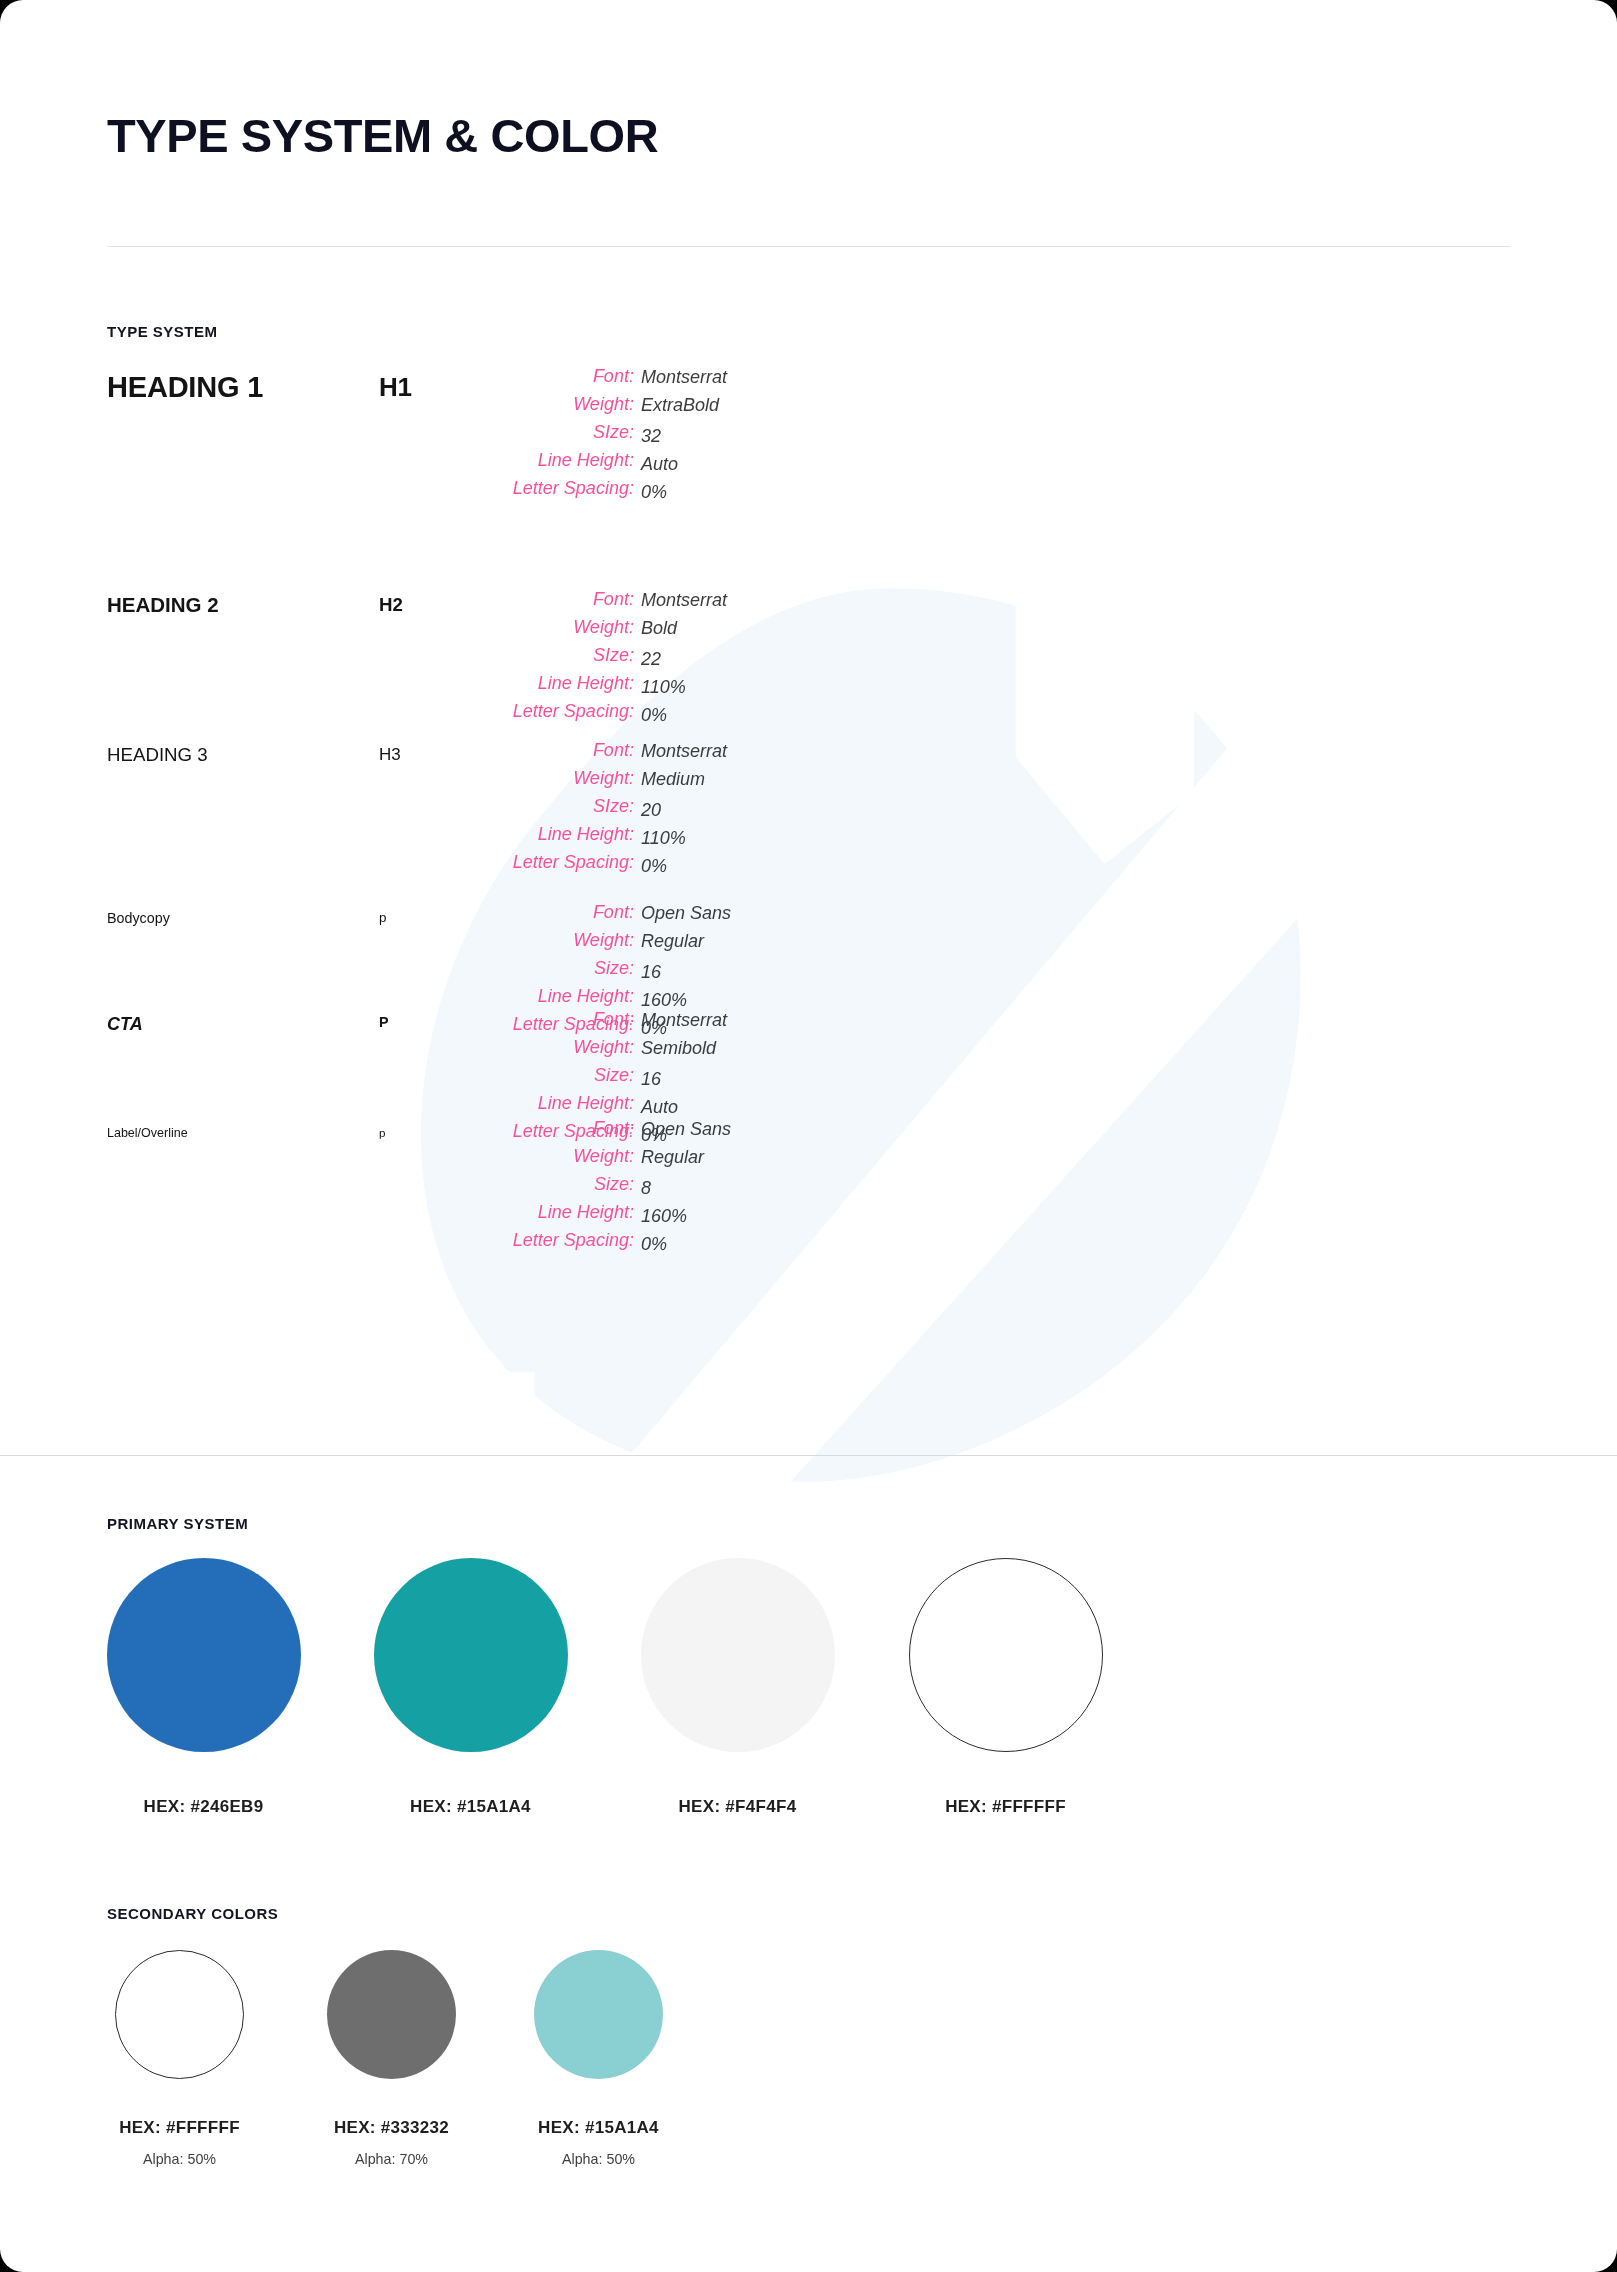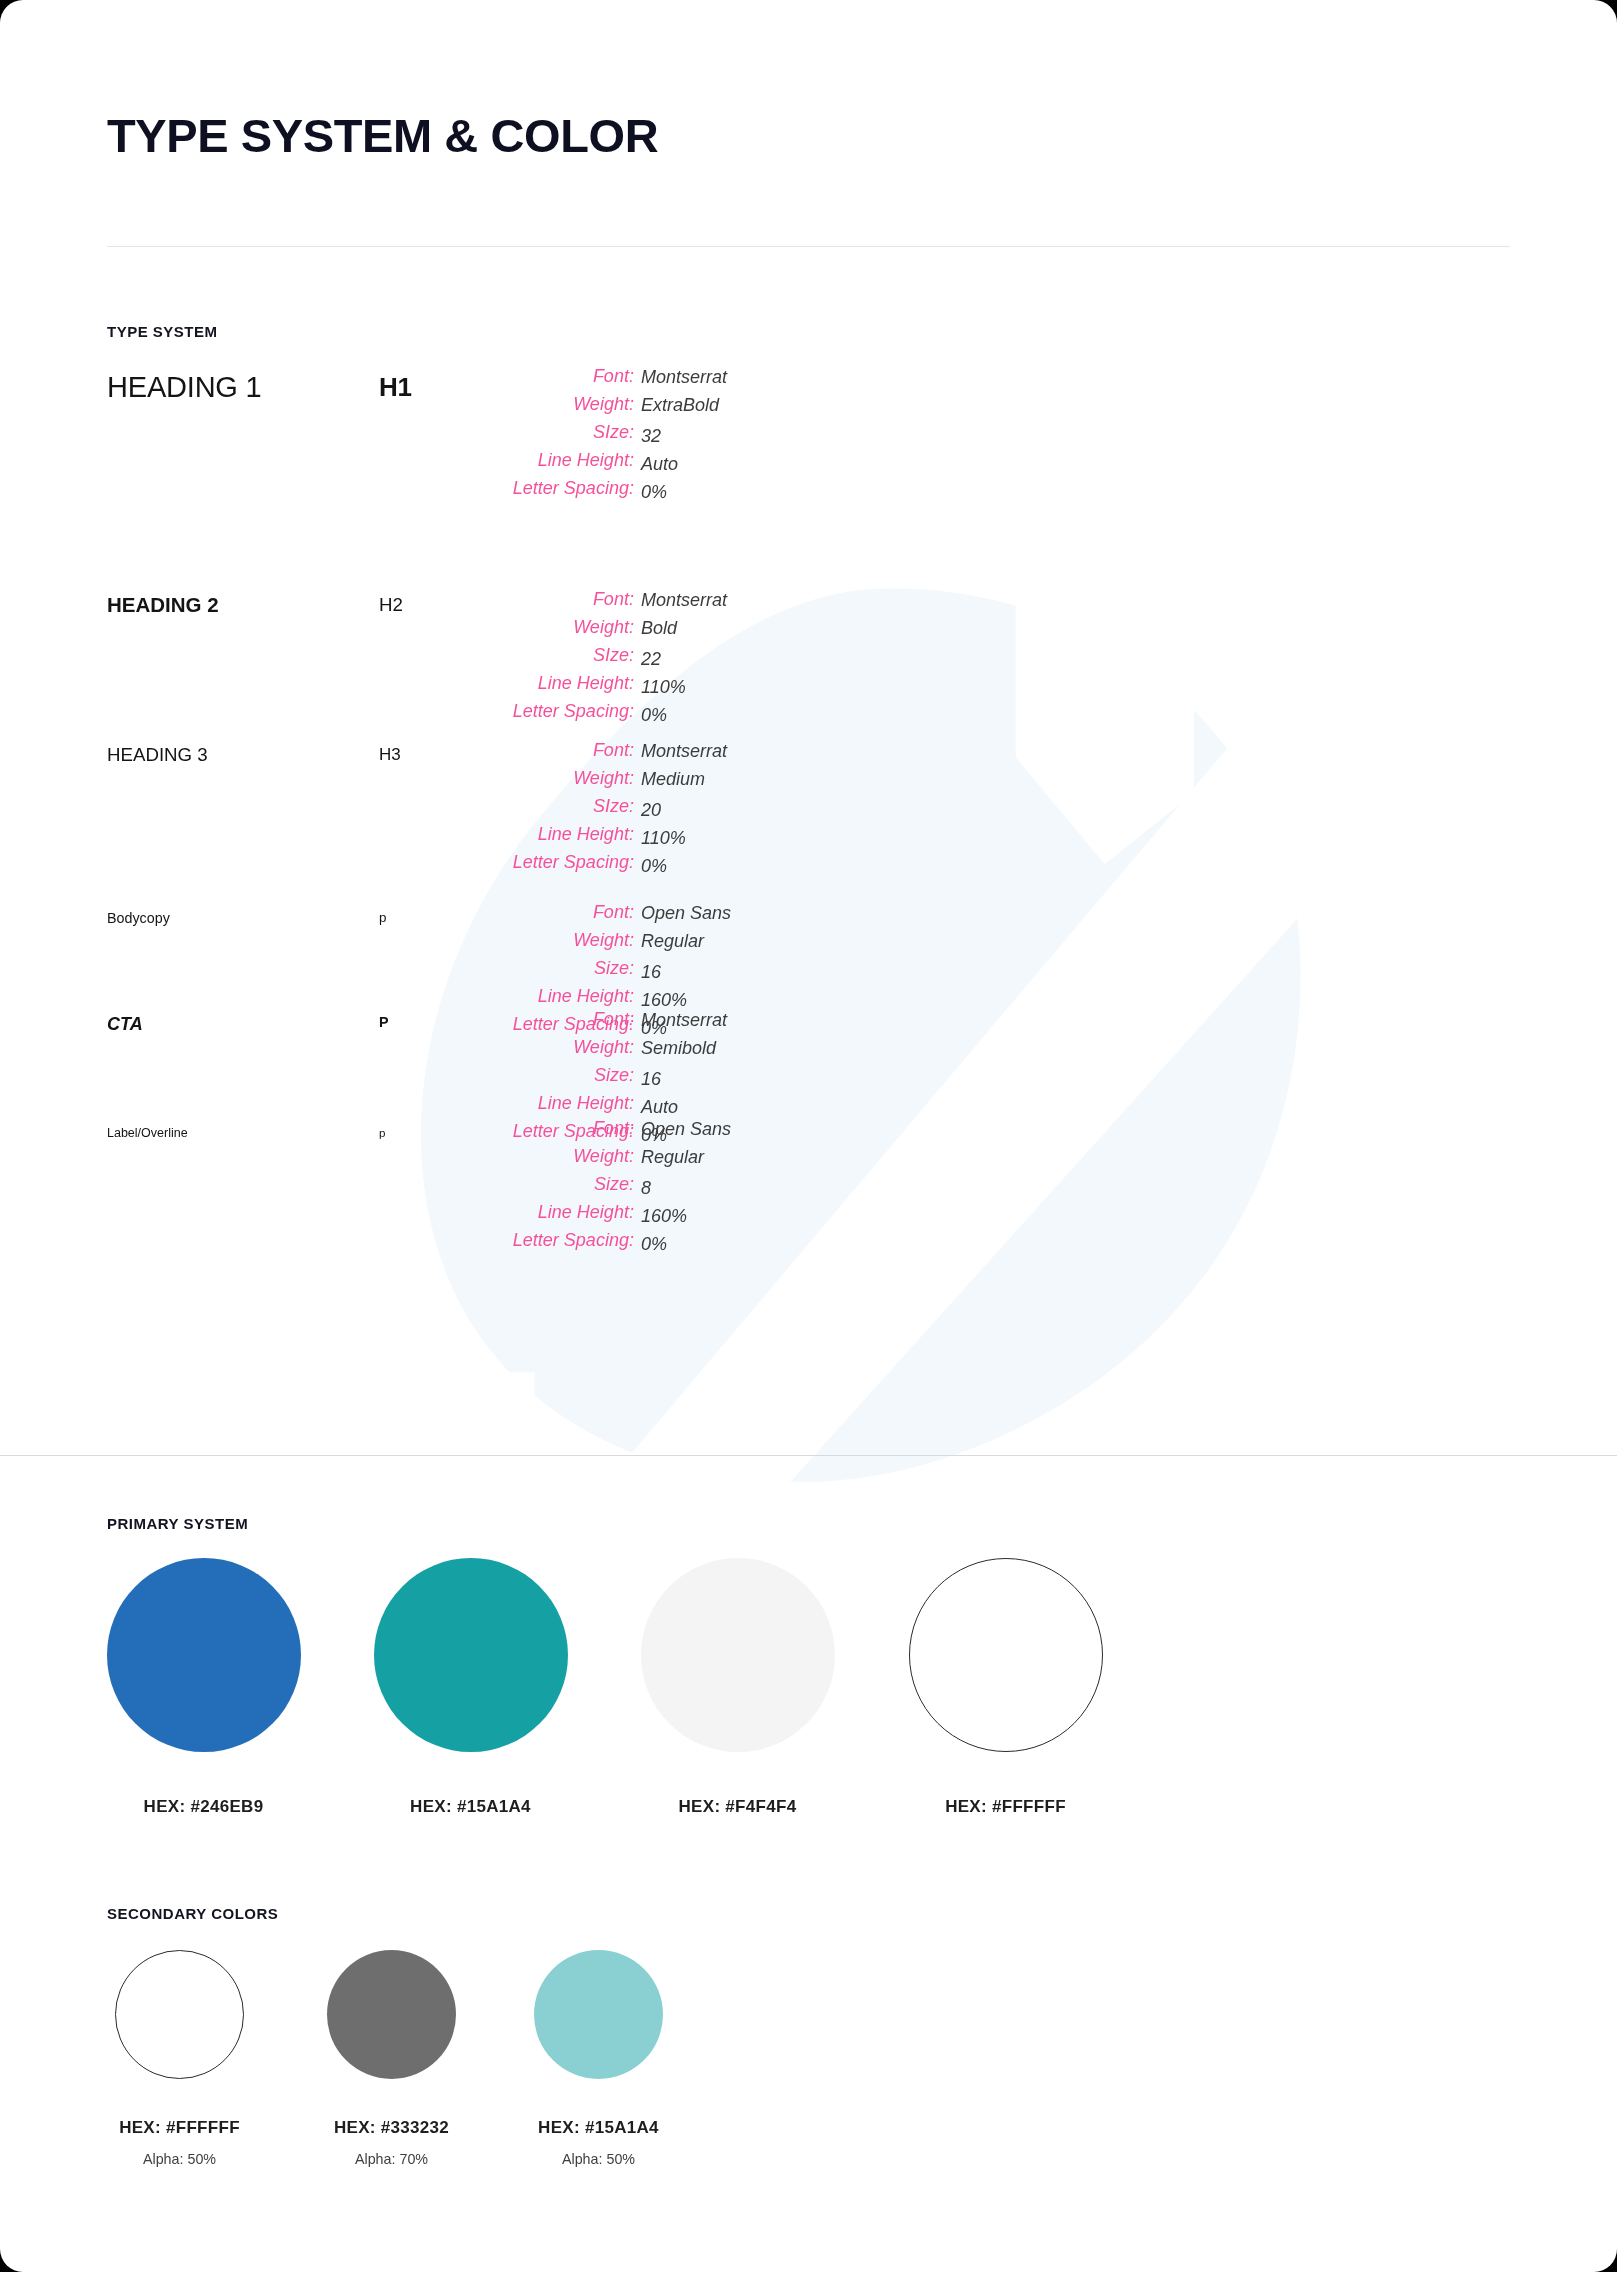--- a/index.html
+++ b/index.html
@@ -93,25 +93,25 @@
   .type-tag {
     position: absolute;
     left: 379px;
     top: 0;
     color: #141414;
     white-space: nowrap;
     text-align: center;
   }
 
   
-  .r0 .type-name { font-size: 29px; font-weight: 400; letter-spacing: -0.2px; line-height: 1.15; }
+  .r0 .type-name { font-size: 29px; font-weight: 700; letter-spacing: -0.2px; line-height: 1.15; }
   .r0 .type-tag  { font-size: 26px; font-weight: 800; letter-spacing: -0.2px; line-height: 1.3; }
 
   .r1 .type-name { font-size: 20.5px; font-weight: 700; line-height: 1.1; }
-  .r1 .type-tag  { font-size: 18.7px; font-weight: 400; line-height: 1.2; }
+  .r1 .type-tag  { font-size: 18.7px; font-weight: 700; line-height: 1.2; }
 
   .r2 .type-name { font-size: 18.7px; font-weight: 400; line-height: 1.1; }
   .r2 .type-tag  { font-size: 17px; font-weight: 400; line-height: 1.2; }
 
   .r3 .type-name { font-size: 14.3px; font-weight: 400; line-height: 1.6; }
   .r3 .type-tag  { font-size: 13.4px; font-weight: 400; line-height: 1.7; }
 
   .r4 .type-name { font-size: 18px; font-weight: 600; line-height: 1.2; font-style: italic; }
   .r4 .type-tag  { font-size: 14.3px; font-weight: 600; line-height: 1.2; }
 

